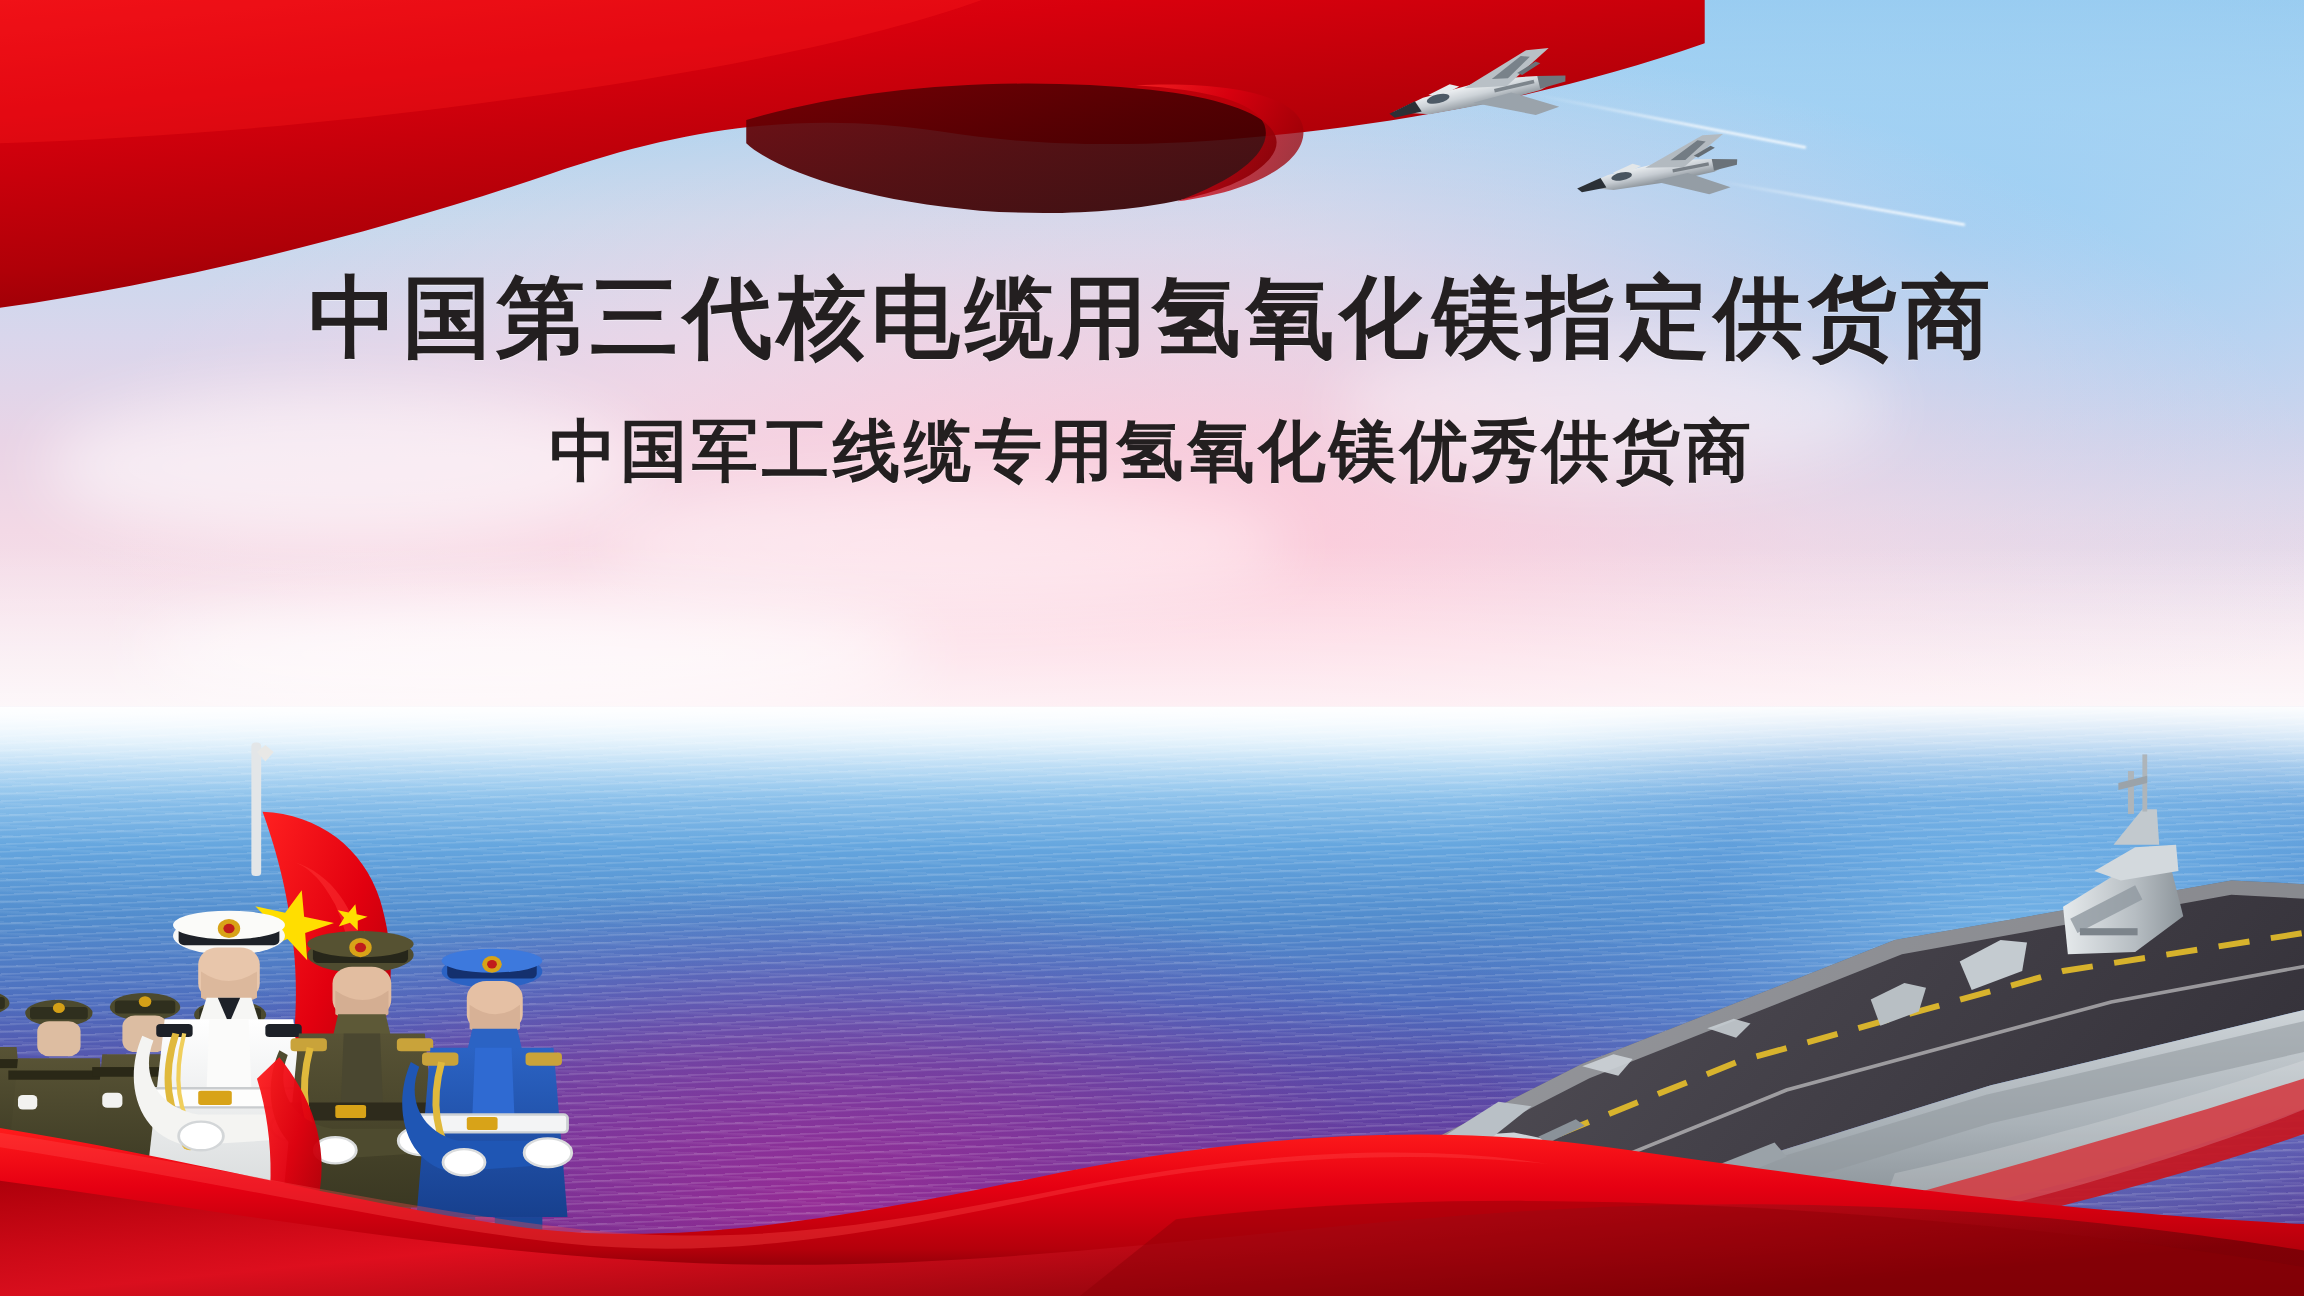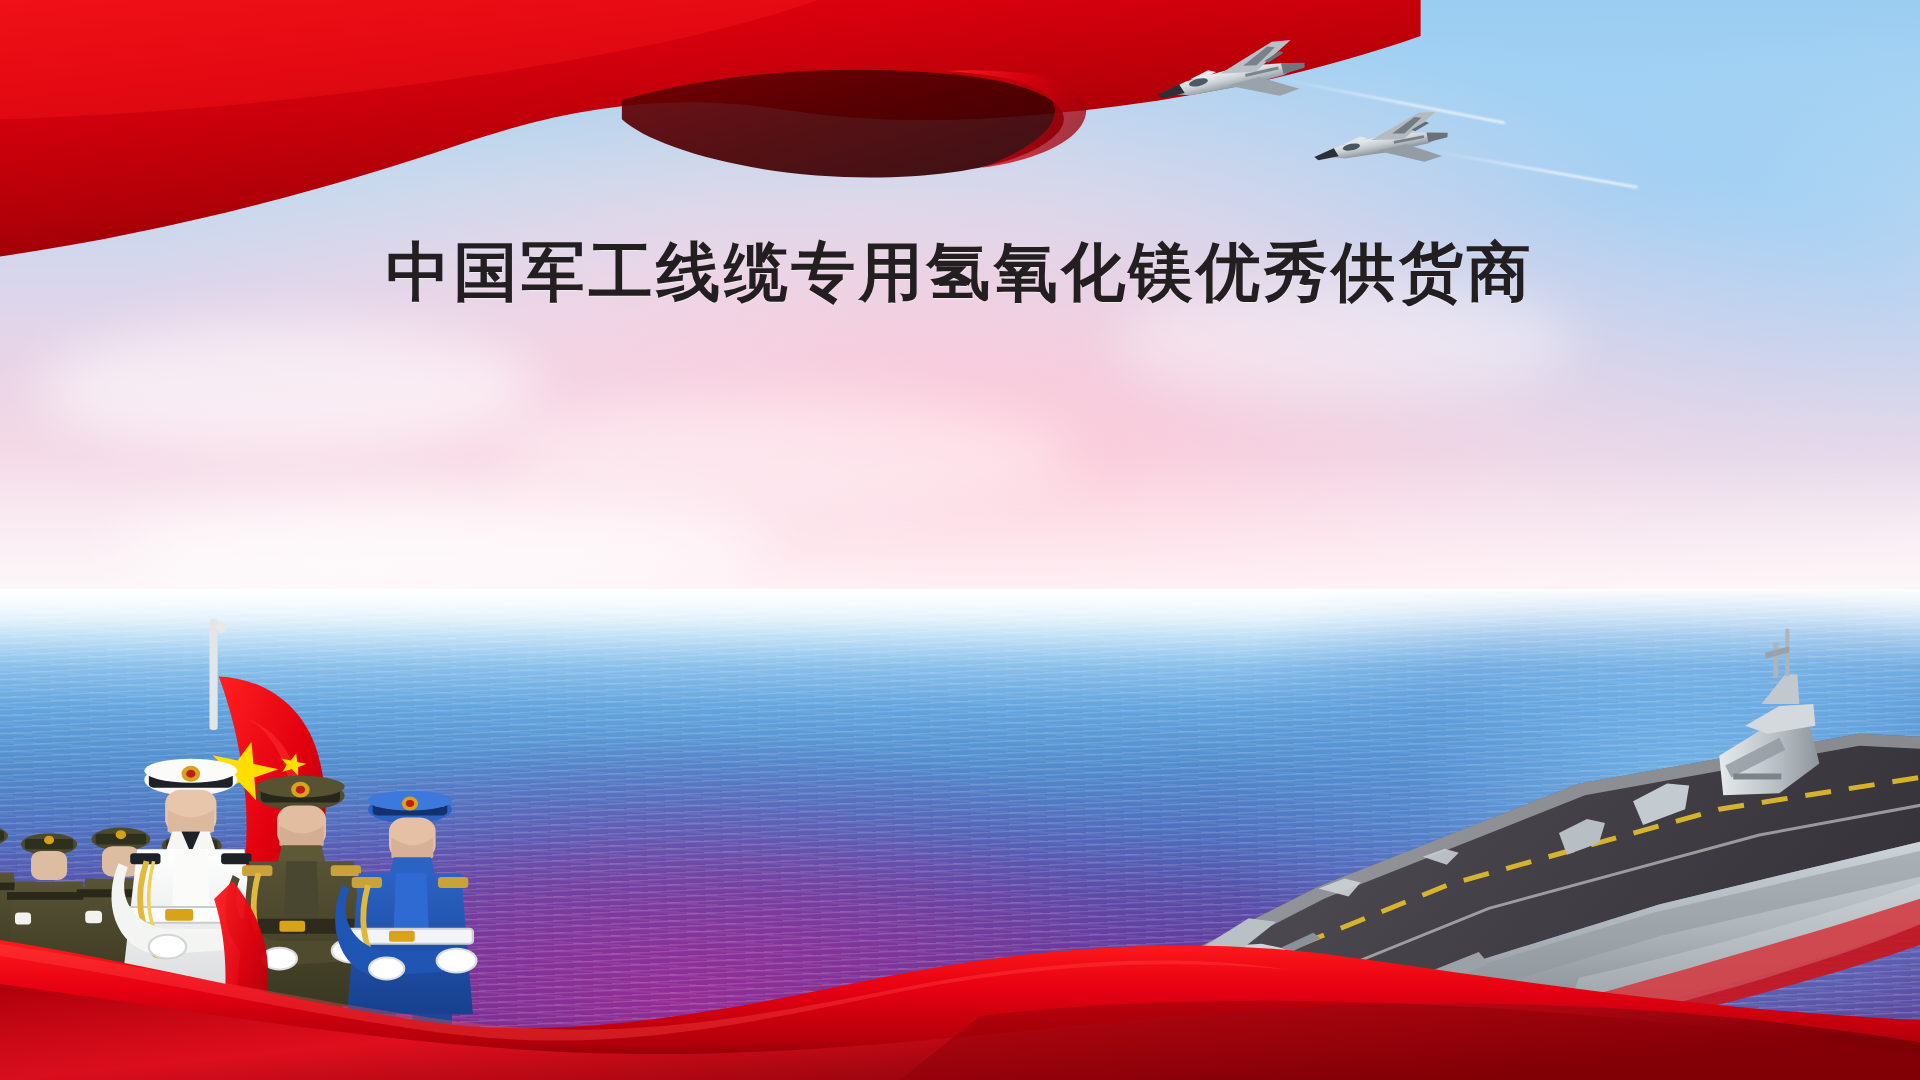--- a/index.html
+++ b/index.html
@@ -72,21 +72,21 @@
     background:linear-gradient(180deg, rgba(255,255,255,.95) 0%, rgba(255,255,255,.25) 60%, rgba(255,255,255,0) 100%);}
 
   
   .titles{position:absolute;left:0;right:0;top:20.5%;text-align:center;z-index:40;}
   .title-line{
     color:#231f20;font-weight:700;letter-spacing:.055em;
     text-shadow:0 1px 0 rgba(255,255,255,.45);
     white-space:nowrap;line-height:1.18;
     font-family:"Liberation Sans","DejaVu Sans",sans-serif;}
   .title-line.l1{font-size:74px;}
-  .title-line.l2{font-size:64px;margin-top:14px;}
+  .title-line.l2{font-size:56px;margin-top:34px;}
 
   
   .guard{position:absolute;left:-1%;bottom:0;width:34%;height:46%;z-index:30;}
   .guard svg{width:100%;height:100%;display:block;overflow:visible;}
 
   
   .carrier{position:absolute;right:-1%;bottom:0.5%;width:48%;height:45%;z-index:25;}
   .carrier svg{width:100%;height:100%;display:block;overflow:visible;}
 
   
@@ -452,16 +452,17 @@
         </linearGradient>
       </defs>
       <path d="M0,76 C160,102 300,140 430,158 C560,176 700,152 860,118 C1020,84 1180,70 1340,92 C1500,114 1700,146 1920,156 L1920,216 L0,216 Z" fill="url(#rb1)"></path>
       <path d="M0,120 C220,150 420,188 640,190 C900,192 1140,144 1400,140 C1620,136 1790,158 1920,178 L1920,216 L0,216 Z" fill="url(#rb2)" opacity=".9"></path>
       <path d="M0,92 C180,120 340,158 470,172 C600,186 720,166 870,134 C1010,104 1150,92 1290,106 C1180,88 1040,96 890,126 C740,156 620,176 480,160 C340,144 180,108 0,80 Z" fill="#ff4a4a" opacity=".35"></path>
       <path d="M980,152 C1180,128 1420,134 1660,158 C1780,170 1860,182 1920,192 L1920,216 L900,216 Z" fill="#8b0007" opacity=".45"></path>
     </svg>
   </div>
 
   <div class="titles">
+    <div class="title-line l1">中国第三代核电缆用氢氧化镁指定供货商</div>
     <div class="title-line l2">中国军工线缆专用氢氧化镁优秀供货商</div>
   </div>
 
 </div>
 
 </body></html>

